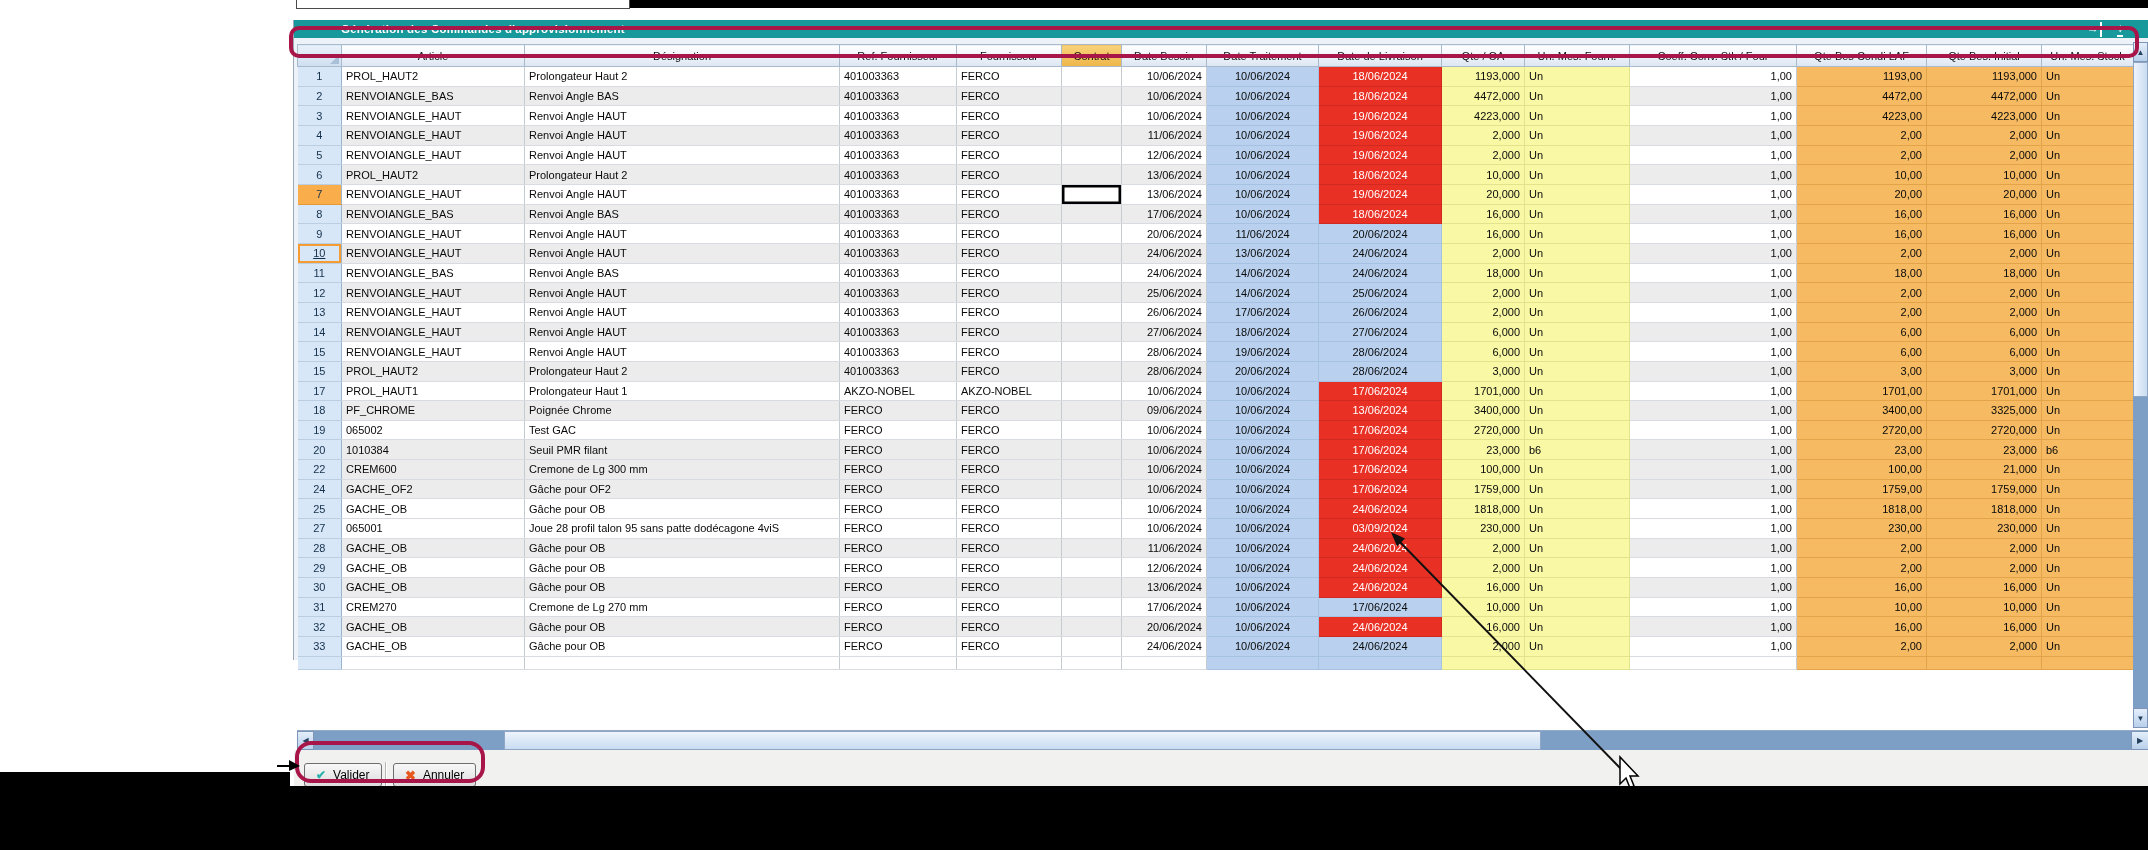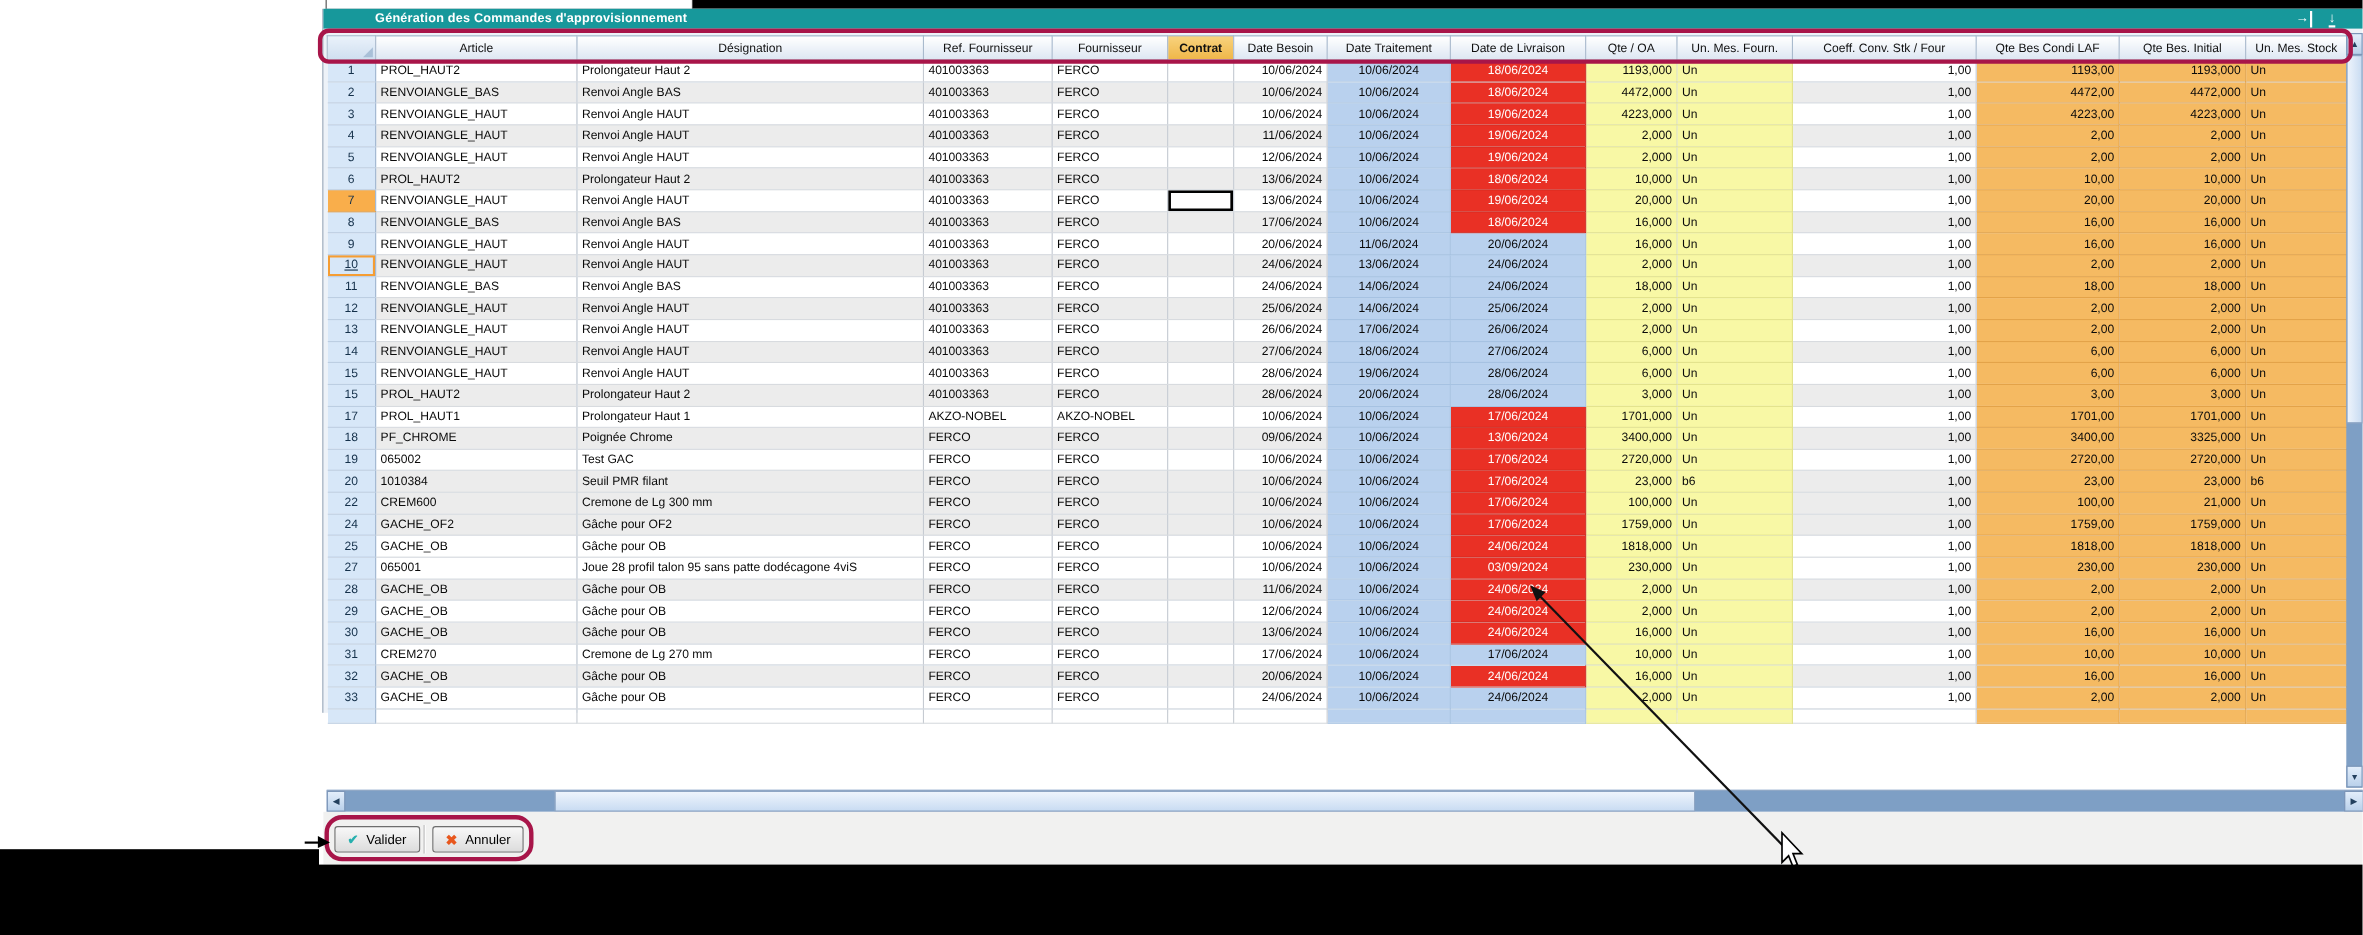--- a/index.html
+++ b/index.html
@@ -2,31 +2,31 @@
 <html><head>
 <meta charset="utf-8">
 <style>
   * { margin:0; padding:0; box-sizing:border-box; }
   html,body { width:2148px; height:850px; background:#fff; font-family:"Liberation Sans", sans-serif; }
   .page { position:relative; width:2148px; height:850px; background:#fff; overflow:hidden; }
 
   .top-box   { position:absolute; left:296px; top:0; width:334px; height:9px; background:#fff; border:1px solid #4a4a4a; border-top:none; }
   .top-black { position:absolute; left:630px; top:0; width:1518px; height:8px; background:#000; }
 
-  .window { position:absolute; left:293px; top:8px; width:1855px; height:640px; background:#edf2f8; border-left:1px solid #9aa8b8; }
+  .window { position:absolute; left:293px; top:20px; width:1855px; height:640px; background:#edf2f8; border-left:1px solid #9aa8b8; }
   .titlebar { position:absolute; top:0; left:0; right:0; height:18px; background:#17989b; }
   .tb-title { position:absolute; left:47px; top:0; line-height:18px; color:#fff; font-size:11.5px; font-weight:bold; letter-spacing:.2px; }
   .tb-icons { position:absolute; right:25px; top:2px; color:#fff; font-weight:bold; font-size:12px; display:flex; gap:15px; }
   .tbi { display:inline-block; line-height:13px; }
   .tbi-bar   { border-right:2px solid #fff; padding-right:1px; }
   .tbi-under { border-bottom:2px solid #fff; }
 
   table.grid { position:absolute; left:3px; top:24px; width:1836px; border-collapse:collapse; table-layout:fixed; font-size:11px; color:#0a0a0a; }
   th { height:22px; font-weight:normal; font-size:11px; text-align:center; background:linear-gradient(#ffffff,#dce6f2); border:1px solid #a9bacd; color:#101010; white-space:nowrap; overflow:hidden; }
-  th.h-contrat { background:linear-gradient(#f8d27c,#efb648);font-weight:bold; }
+  th.h-contrat { background:linear-gradient(#f8d27c,#efb648); }
   th.h-num { background:linear-gradient(#e9f1fa,#cfdff0); position:relative; }
   th.h-num::after { content:""; position:absolute; right:2px; bottom:2px; border-left:9px solid transparent; border-bottom:9px solid #a9c0d8; }
   tbody tr { height:19.67px; }
   tbody tr.empty { height:13px; }
   td { padding:0 4px; border-right:1px solid #c6cbd2; border-bottom:1px solid #d8dbdf; white-space:nowrap; overflow:hidden; }
   .a-left{ text-align:left; } .a-right{ text-align:right; } .a-center{ text-align:center; padding:0 1px; }
   td.num { background:#d7e7f8; text-align:center; color:#14304a; border-right:1px solid #9db4cf; border-bottom:1px solid #bccee2; }
   tr.odd  td.plain { background:#ffffff; }
   tr.even td.plain { background:#ececec; }
   td.blue   { background:#b9d1ee; border-bottom-color:#a6c2e2; border-right-color:#a6c2e2; }

